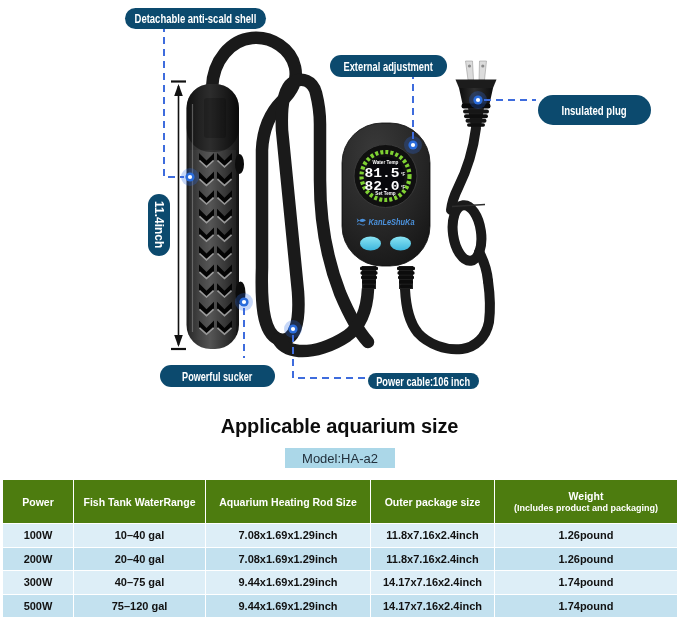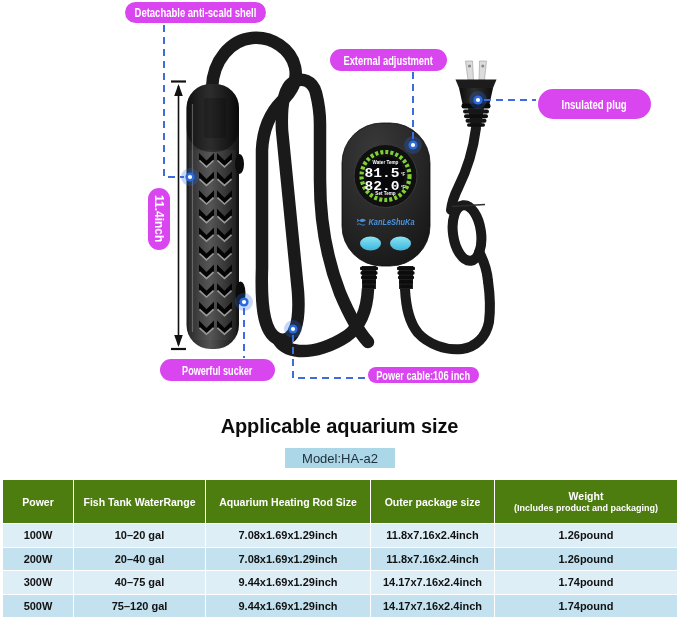--- a/index.html
+++ b/index.html
@@ -1,17 +1,17 @@
 <!DOCTYPE html>
 <html><head>
 <meta charset="utf-8">
 <style>
   html,body{margin:0;padding:0;}
   body{width:679px;height:621px;background:#fff;font-family:"Liberation Sans",sans-serif;position:relative;overflow:hidden;}
-  .pill{position:absolute;background:#d946ef;color:#fff;font-weight:bold;font-size:13px;border-radius:999px;display:flex;align-items:center;justify-content:center;white-space:nowrap;}
+  .pill{position:absolute;background:#0c4a6e;color:#fff;font-weight:bold;font-size:13px;border-radius:999px;display:flex;align-items:center;justify-content:center;white-space:nowrap;margin-top:6px;}
   .pill span{display:inline-block;white-space:nowrap;}
   #title{position:absolute;left:0;top:414px;width:679px;text-align:center;font-size:20px;font-weight:bold;color:#0d0d0d;line-height:24px;letter-spacing:-0.1px;}
   #model{position:absolute;left:285px;top:448px;width:110px;height:20px;background:#abd7e8;border-radius:0;color:#22303c;font-size:13px;display:flex;align-items:center;justify-content:center;}
   table{position:absolute;left:2px;top:479px;width:675px;border-collapse:collapse;table-layout:fixed;}
   th,td{border:1px solid #fff;padding:0;text-align:center;vertical-align:middle;font-weight:bold;color:#111;}
   thead th{background:#4d7c0f;color:#fff;font-size:10.5px;height:43px;}
   tbody td{font-size:11px;}
   tr.lt td{background:#ddeef7;height:22.5px;}
   tr.dk td{background:#c3e1ef;height:22.5px;}
   .sub{font-size:9px;font-weight:bold;display:block;margin-top:1px;}
@@ -207,21 +207,21 @@
       <th>Power</th>
       <th>Fish Tank WaterRange</th>
       <th>Aquarium Heating Rod Size</th>
       <th>Outer package size</th>
       <th>Weight<span class="sub">(Includes product and packaging)</span></th>
     </tr>
   </thead>
   <tbody>
     <tr class="lt">
         <td>100W</td>
-        <td>10–20 gal</td>
+        <td>10–40 gal</td>
         <td>7.08x1.69x1.29inch</td>
         <td>11.8x7.16x2.4inch</td>
         <td>1.26pound</td>
       </tr>
     <tr class="dk">
         <td>200W</td>
         <td>20–40 gal</td>
         <td>7.08x1.69x1.29inch</td>
         <td>11.8x7.16x2.4inch</td>
         <td>1.26pound</td>

